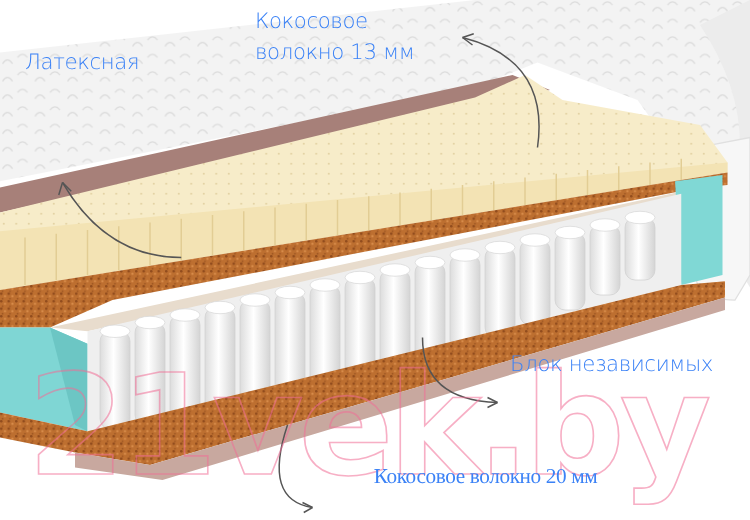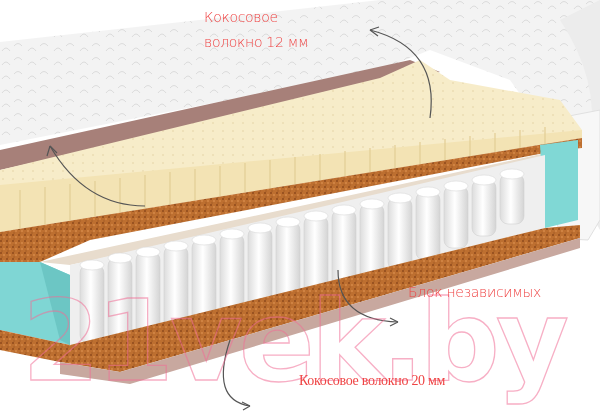--- a/index.html
+++ b/index.html
@@ -5,24 +5,24 @@
     html, body { margin: 0; padding: 0; }
     body {
       width: 600px; height: 416px; overflow: hidden; position: relative;
       background: #ffffff;
       font-family: "DejaVu Sans", sans-serif;
     }
     .stage { position: absolute; left: 0; top: 0; width: 600px; height: 416px; }
     svg.art { position: absolute; left: 0; top: 0; }
     .label {
       position: absolute;
-      color: #ef4444;
+      color: #3b82f6;
       font-family: "DejaVu Sans", sans-serif;
       font-weight: 300;
-      font-size: 14px;
+      font-size: 17px;
       line-height: 25px;
       letter-spacing: -0.3px;
       white-space: nowrap;
     }
     .label span { display: block; }
     .watermark {
       position: absolute; left: 22px; top: 276px;
       font-family: "DejaVu Sans", sans-serif;
       font-weight: bold;
       font-size: 112px;
@@ -159,25 +159,26 @@
       <path d="M338,270 q0,50 60,52"></path>
       <path d="M398,322 l-8,-4 M398,322 l-8,4"></path>
       <path d="M230,340 q-20,60 20,66"></path>
       <path d="M250,406 l-8,-4 M250,406 l-7,4"></path>
     </g>
   </svg>
 
   <div class="watermark">21vek.by</div>
 
   <div class="label" style="left:20px; top:38px;">
+    <span>Латексная</span>
   </div>
 
   <div class="label" style="left:204px; top:5px;">
     <span>Кокосовое</span>
-    <span>волокно 12 мм</span>
+    <span>волокно 13 мм</span>
   </div>
 
   <div class="label" style="left:408px; top:280px;">
     <span>Блок независимых</span>
   </div>
 
   <div class="label" style="left:299px; top:368px;font-family:Liberation Serif, serif;">
     <span>Кокосовое волокно  20 мм</span>
   </div>
 </div>

